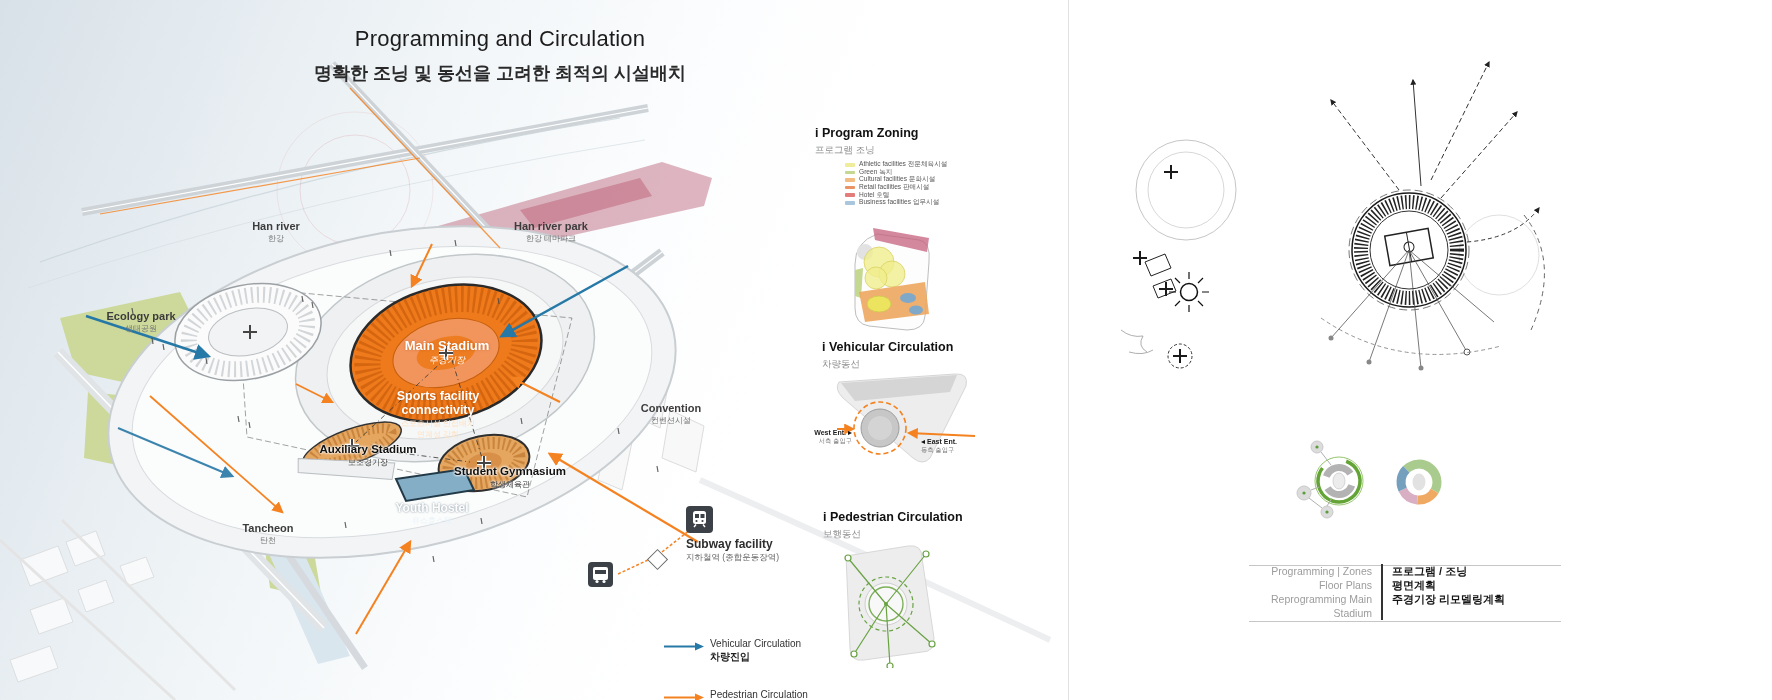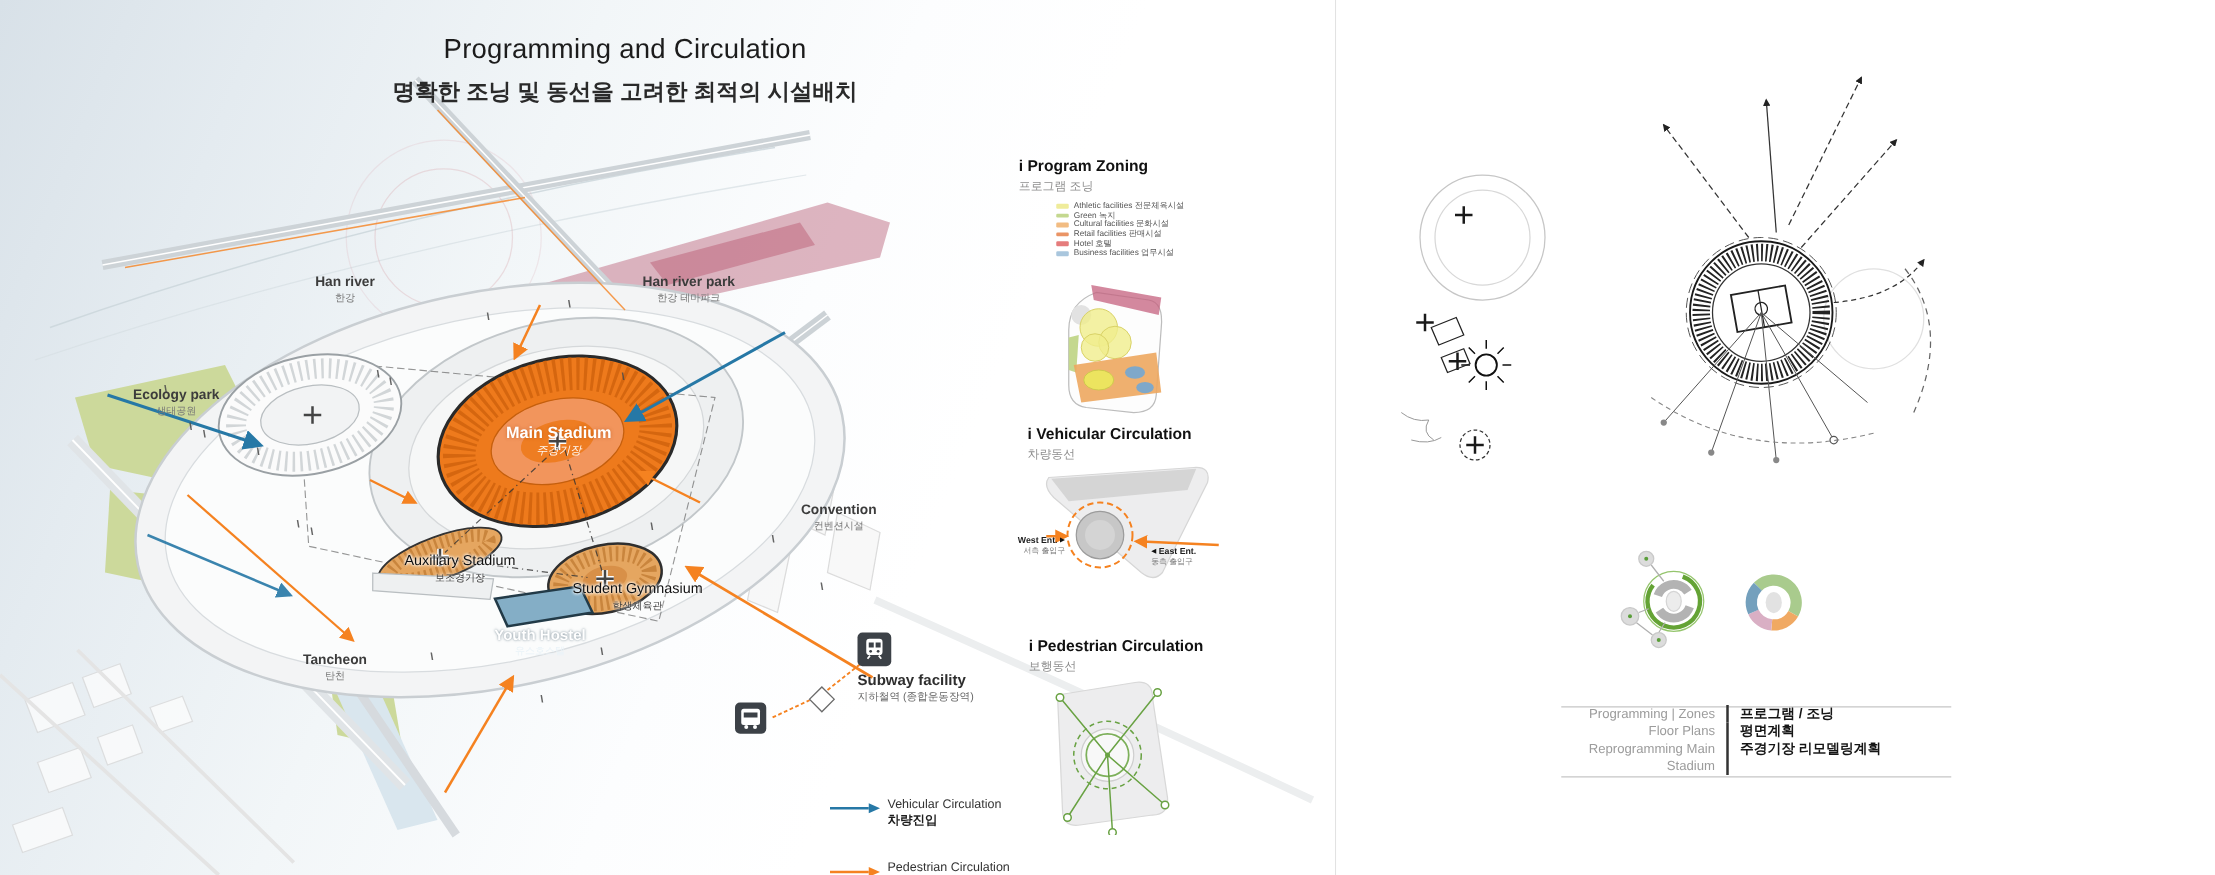--- a/index.html
+++ b/index.html
@@ -18,21 +18,21 @@
   .title-block .t-ko{margin-top:9px;font-size:18px;font-weight:700;color:#2a2a2a;}
 
   .ml{position:absolute;text-align:center;transform:translateX(-50%);line-height:1.2;white-space:nowrap;}
   .ml .en{display:block;font-size:11px;font-weight:600;color:#3c3c3c;}
   .ml .ko{display:block;font-size:8px;color:#757575;margin-top:1px;}
   .ml.on-orange .en{color:#fff;font-size:13px;font-weight:700;text-shadow:0 0 3px rgba(160,60,0,.45);}
   .ml.on-orange .ko{color:rgba(255,255,255,.95);font-size:9px;font-style:italic;}
   .ml.conn{white-space:normal;width:118px;}
   .ml.conn .en{font-size:12.5px;font-weight:700;color:#fff;line-height:1.1;text-shadow:0 0 3px rgba(160,60,0,.45);}
   .ml.conn .ko{font-size:8px;color:#ffe2c4;line-height:1.25;}
-  .ml.halo .en{font-size:11.5px;font-weight:400;color:#101010;
+  .ml.halo .en{font-size:11.5px;font-weight:700;color:#101010;
       text-shadow:0 0 3px #fff,0 0 3px #fff,0 0 2px #fff;}
   .ml.halo .ko{color:#3a3a3a;text-shadow:0 0 3px #fff,0 0 3px #fff;}
   .ml.on-blue .en{color:#fff;font-size:12px;font-weight:700;text-shadow:0 0 2px rgba(20,50,70,.6);}
   .ml.on-blue .ko{color:#eaf3f8;font-size:8px;}
 
   .subway-label{position:absolute;left:686px;top:537px;line-height:1.25;}
   .subway-label .en{display:block;font-size:12px;font-weight:700;color:#2e2e2e;}
   .subway-label .ko{display:block;font-size:8.5px;color:#666;}
 
   .poi{position:absolute;border-radius:4px;background:#3c4147;}
@@ -237,20 +237,25 @@
       <span class="en">Tancheon</span>
       <span class="ko">탄천</span>
       </div>
     <div class="ml" style="left:671px;top:402px;">
       <span class="en">Convention</span>
       <span class="ko">컨벤션시설</span>
       </div>
     <div class="ml on-orange" style="left:447px;top:338px;">
       <span class="en">Main Stadium</span>
       <span class="ko">주경기장</span>
+      </div>
+    <div class="ml conn" style="left:438px;top:390px;">
+      <span class="en">Sports facility connectivity</span>
+      <span class="ko">스포츠시설 인접배치</span>
+      <span class="ko">연계성 강화</span>
       </div>
     <div class="ml halo" style="left:368px;top:443px;">
       <span class="en">Auxiliary Stadium</span>
       <span class="ko">보조경기장</span>
       </div>
     <div class="ml on-blue" style="left:432px;top:477px;margin-top:24px;">
       <span class="en">Youth Hostel</span>
       <span class="ko">유스호스텔</span>
       </div>
     <div class="ml halo" style="left:510px;top:465px;">

